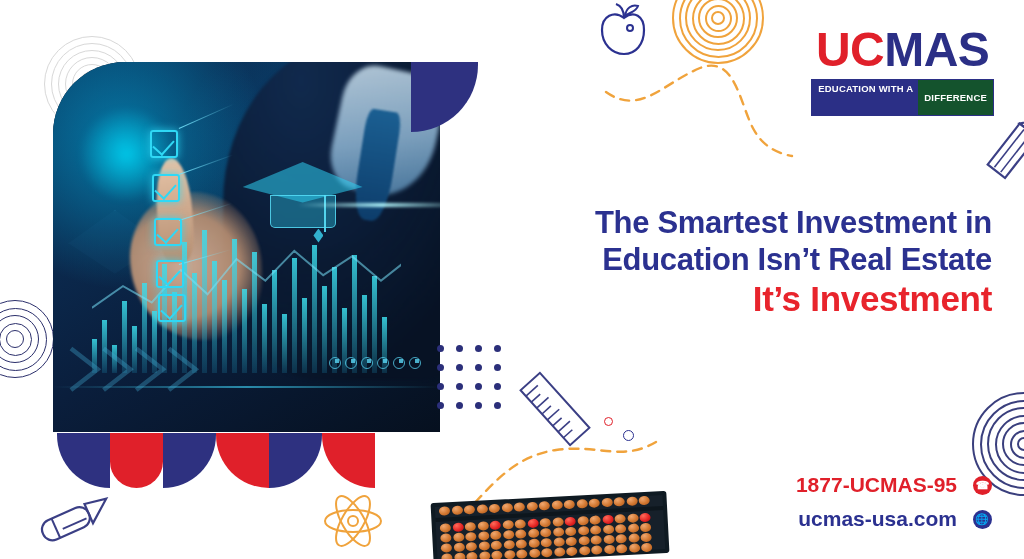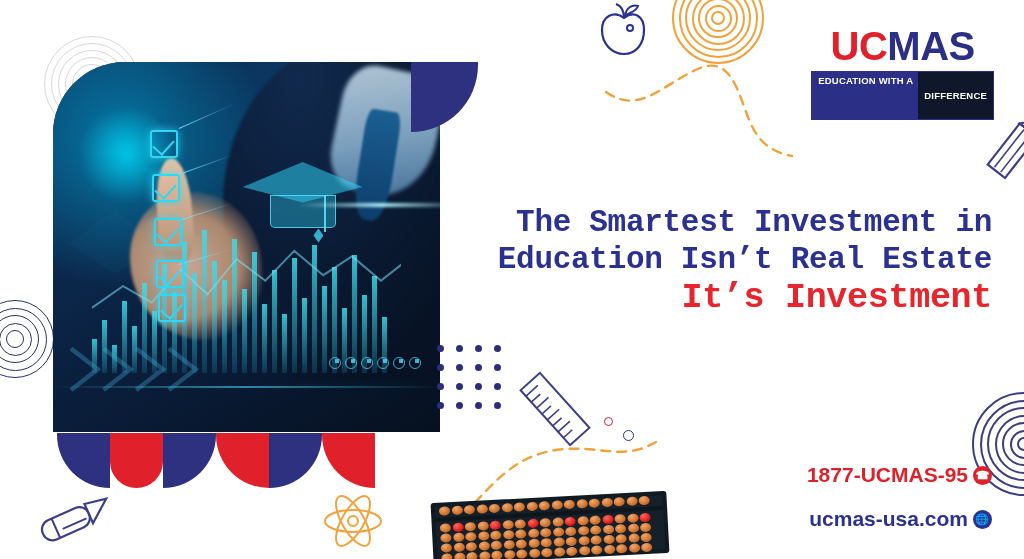--- a/index.html
+++ b/index.html
@@ -138,41 +138,41 @@
   #dot-grid { position:absolute; left:437px; top:345px; display:grid;
               grid-template-columns:repeat(4,1fr); gap:12px; }
   #dot-grid span { width:7px; height:7px; border-radius:50%; background:#2b2f7a; display:block; }
 
   
   #semi-row { position:absolute; left:57px; top:433px; display:flex; }
   .semi { width:53px; height:55px; }
 
   
   #logo { position:absolute; right:30px; top:26px; text-align:center; }
-  #logo-word { font-size:40px; font-weight:bold; letter-spacing:-.5px; line-height:1; }
+  #logo-word { font-size:48px; font-weight:bold; letter-spacing:-.5px; line-height:1; }
   #logo-uc { color:#e0202a; }
   #logo-mas { color:#2b2f86; }
   #logo-tagline {
     margin-top:5px; display:flex; align-items:stretch; border:1.5px solid #2b2f86;
     font-size:9.5px; font-weight:bold; letter-spacing:.2px; overflow:hidden;
   }
   #tagline-a { background:#2b2f86; color:#fff; padding:2.5px 5px 2.5px 6px; white-space:nowrap; }
-  #tagline-b { background:#0f172a; color:#fff; padding:18px 6px; white-space:nowrap; }
-
-  
-  #headline { position:absolute; right:32px; top:205px; text-align:right;font-family:Liberation Mono, monospace; }
+  #tagline-b { background:#14532d; color:#fff; padding:12px 6px; white-space:nowrap; }
+
+  
+  #headline { position:absolute; right:32px; top:205px; text-align:right; }
   #headline div { font-size:31px; font-weight:bold; line-height:1.18; letter-spacing:-.3px; }
   .hl-blue { color:#2b3190; }
   .hl-red  { color:#e8242c; font-size:35px !important; }
 
   
   #contact { position:absolute; right:32px; bottom:28px; text-align:right; }
-  .contact-row { display:flex; align-items:center; justify-content:flex-end; gap:5px; font-size:21px; font-weight:bold; }
+  .contact-row { display:flex; align-items:center; justify-content:flex-end; gap:16px; font-size:21px; font-weight:bold; }
   #phone-row { color:#e0202a; }
-  #web-row { color:#2b3190; margin-top:20px; }
+  #web-row { color:#2b3190; margin-top:10px; }
   .cicon { width:19px; height:19px; border-radius:50%; display:inline-flex; align-items:center; justify-content:center;
            color:#fff; font-size:11px; line-height:1; }
 
   
   .doodle { position:absolute; }
   #apple-icon { left:596px; top:2px; }
   #pencil-right { left:985px; top:112px; }
   #pencil-left { left:30px; top:492px; }
   #ruler-icon { left:516px; top:368px; }
   #atom-icon { left:322px; top:490px; }

